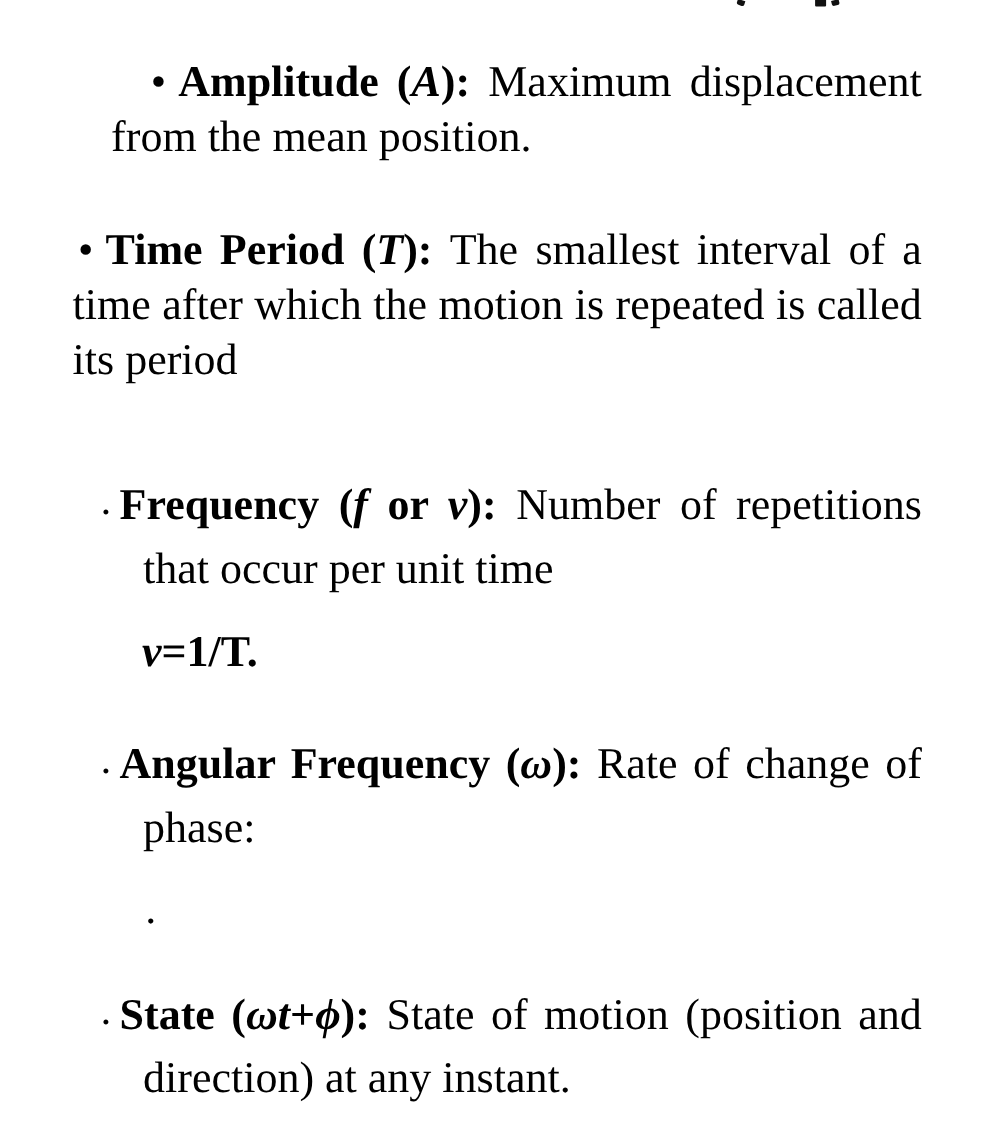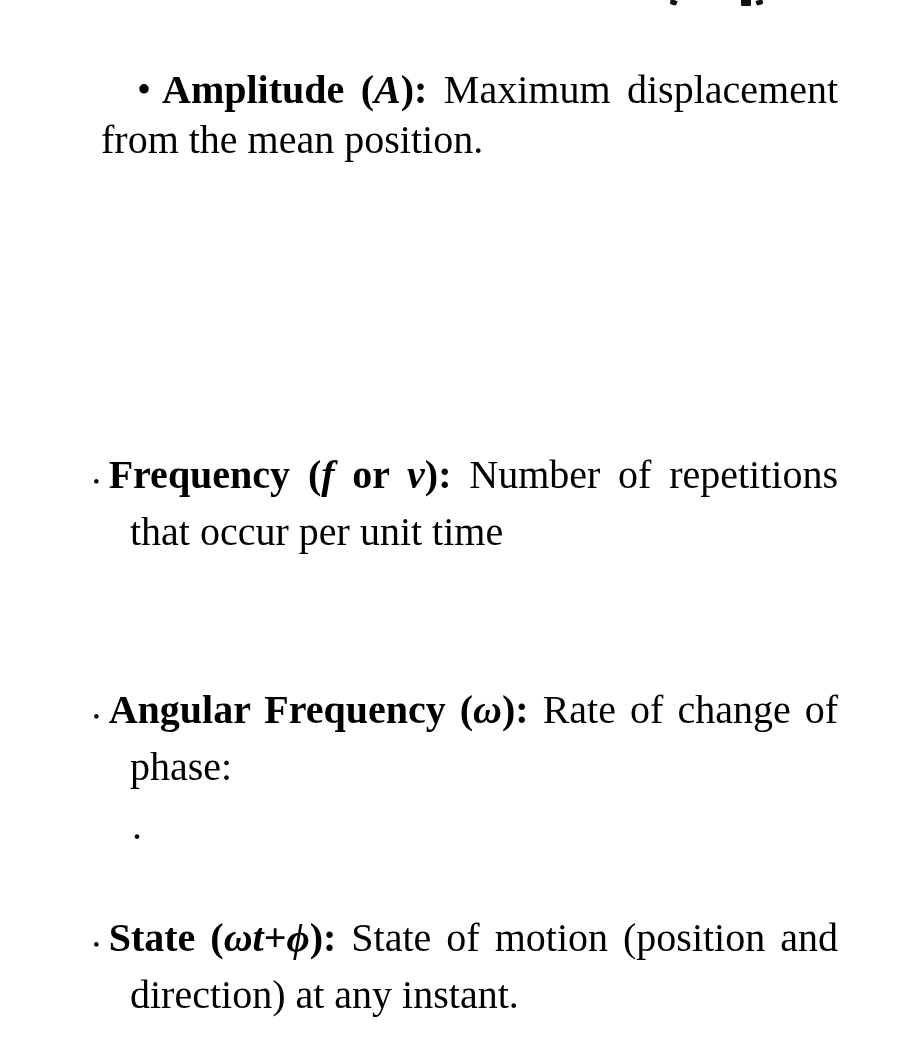--- a/index.html
+++ b/index.html
@@ -11,21 +11,20 @@
     overflow: hidden;
     font-family: "Liberation Serif", "DejaVu Serif", serif;
     color: #000000;
   }
   .para {
     position: absolute;
     font-size: 40px;
     line-height: 50px;
     text-align: justify;
     color: #000;
-    margin-top: 16px;
   }
   .formula-line { position: absolute; font-size: 40px; line-height: 50px; white-space: nowrap; }
   .b  { font-weight: bold; }
   .bi { font-weight: bold; font-style: italic; }
   .r  { font-weight: normal; }
   .bullet    { margin-right: 11px; }
   .bullet-sm { font-size: 19px; margin-right: 9px; }
 
   
   .p-amplitude  { left: 101px; top: 49px;  width: 737px; text-indent: 36px; }
@@ -49,23 +48,25 @@
 <body>
 
 <div class="canvas">
 
   <div class="frag frag1"></div>
   <div class="frag frag2"></div>
   <div class="frag frag3"></div>
 
   <div class="para p-amplitude"><span class="bullet">•</span><span class="b">Amplitude (</span><span class="bi">A</span><span class="b">): </span><span class="r">Maximum displacement from the mean position.</span></div>
 
+  <div class="para p-timeperiod"><span class="bullet">•</span><span class="b">Time Period (</span><span class="bi">T</span><span class="b">): </span><span class="r">The smallest interval of a time after which the motion is repeated is called its period</span></div>
 
   <div class="para p-frequency"><span class="bullet-sm">•</span><span class="b">Frequency (</span><span class="bi">f</span><span class="b"> or </span><span class="bi">ν</span><span class="b">): </span><span class="r">Number of repetitions that occur per unit time</span></div>
 
+  <div class="formula-line f-nu"><span class="bi">ν</span><span class="b">=1/T.</span></div>
 
 
   <div class="para p-angular"><span class="bullet-sm">•</span><span class="b">Angular Frequency (</span><span class="bi">ω</span><span class="b">): </span><span class="r">Rate of change of phase:</span></div>
 
   <div class="formula-line f-dot"><span class="r">.</span></div>
 
 
   <div class="para p-phase"><span class="bullet-sm">•</span><span class="b">State (</span><span class="bi">ωt</span><span class="b">+</span><span class="bi">ϕ</span><span class="b">): </span><span class="r">State of motion (position and direction) at any instant.</span></div>
 
 </div>

